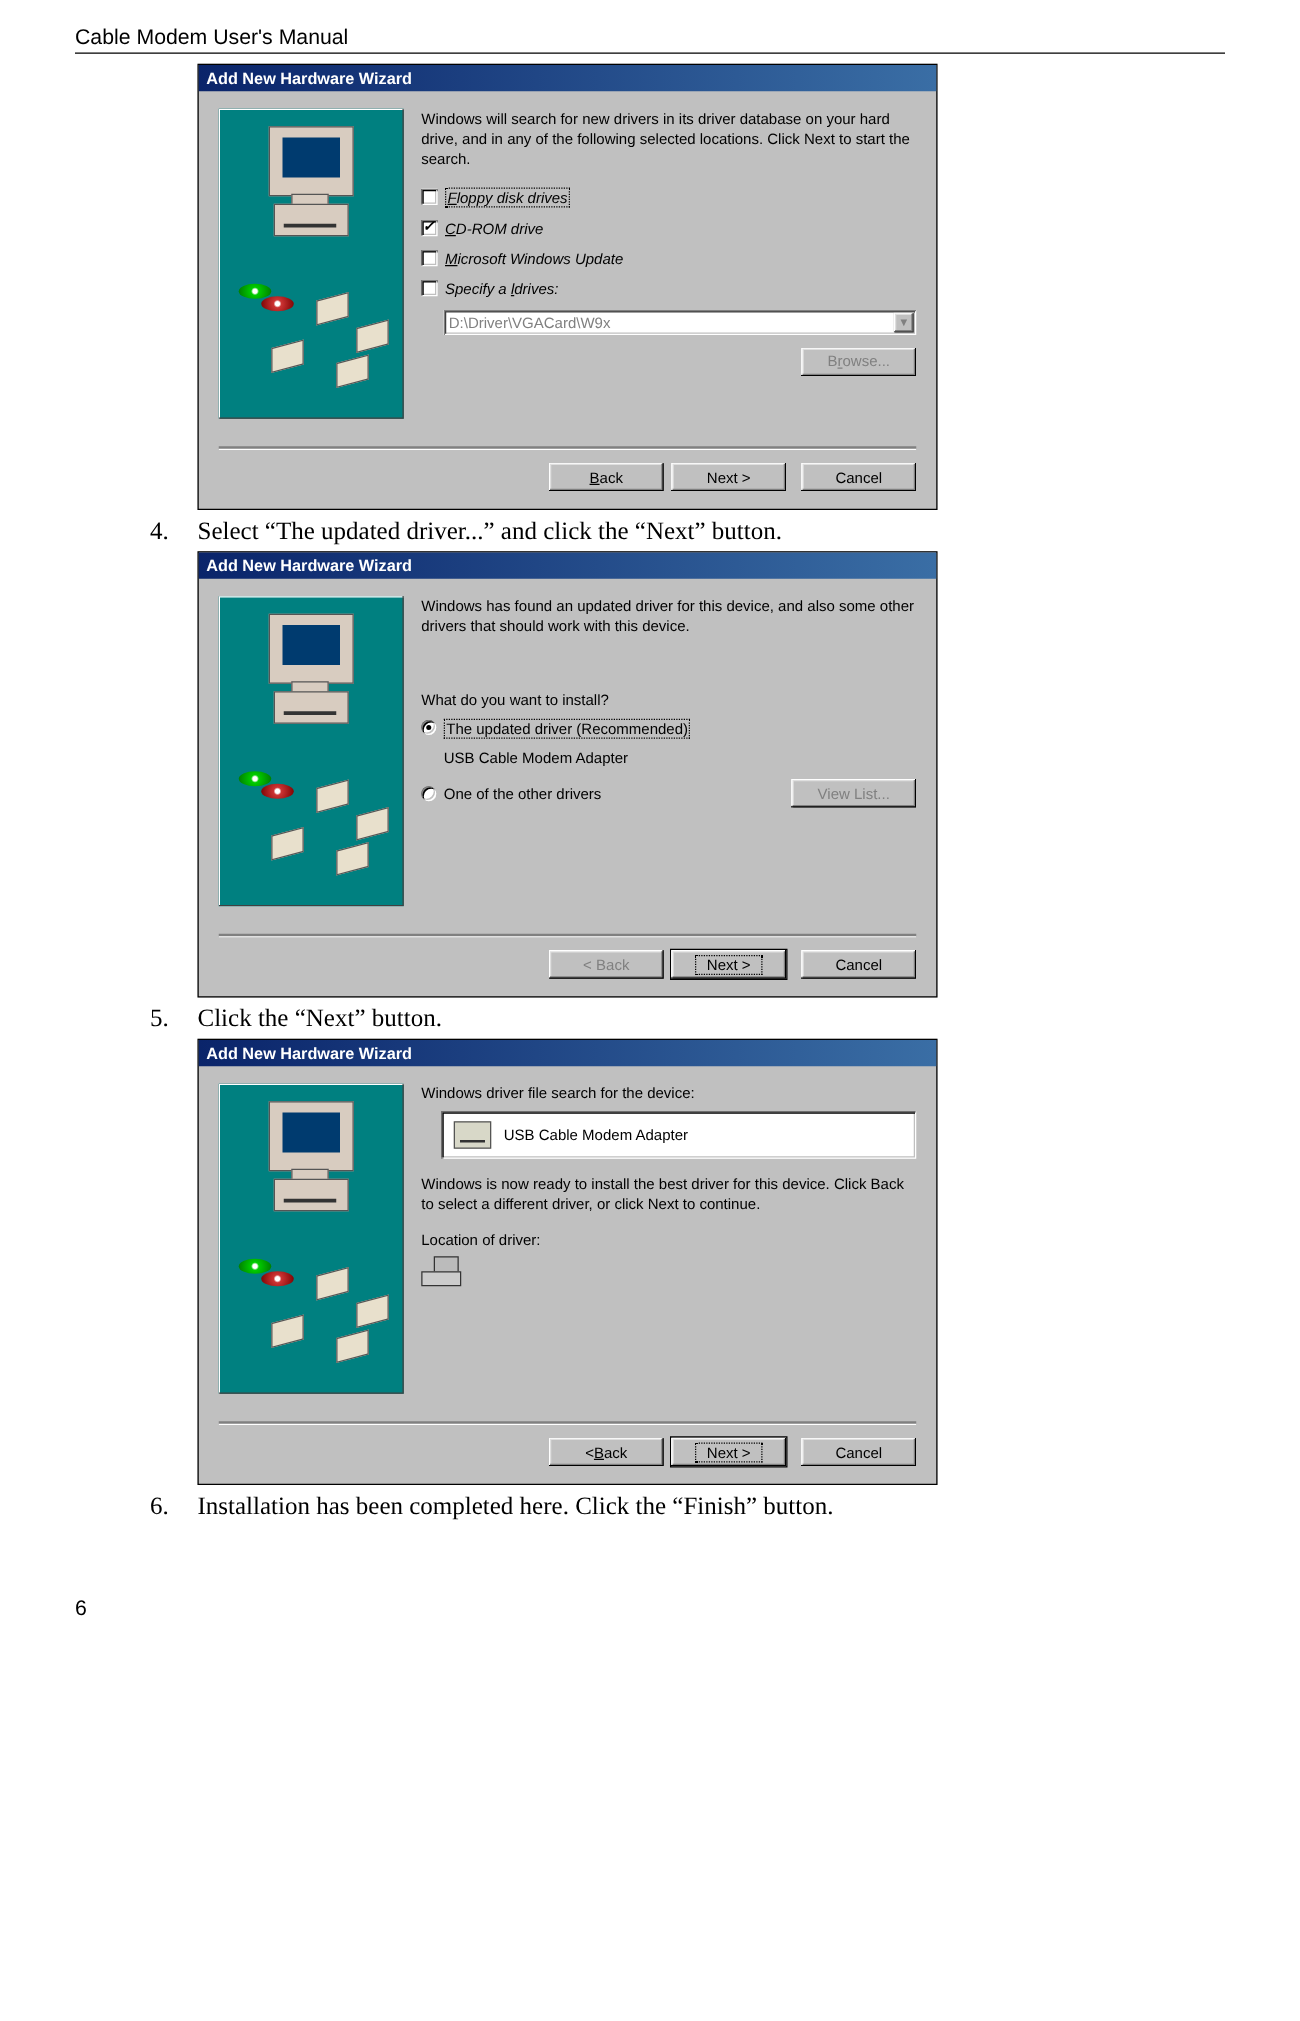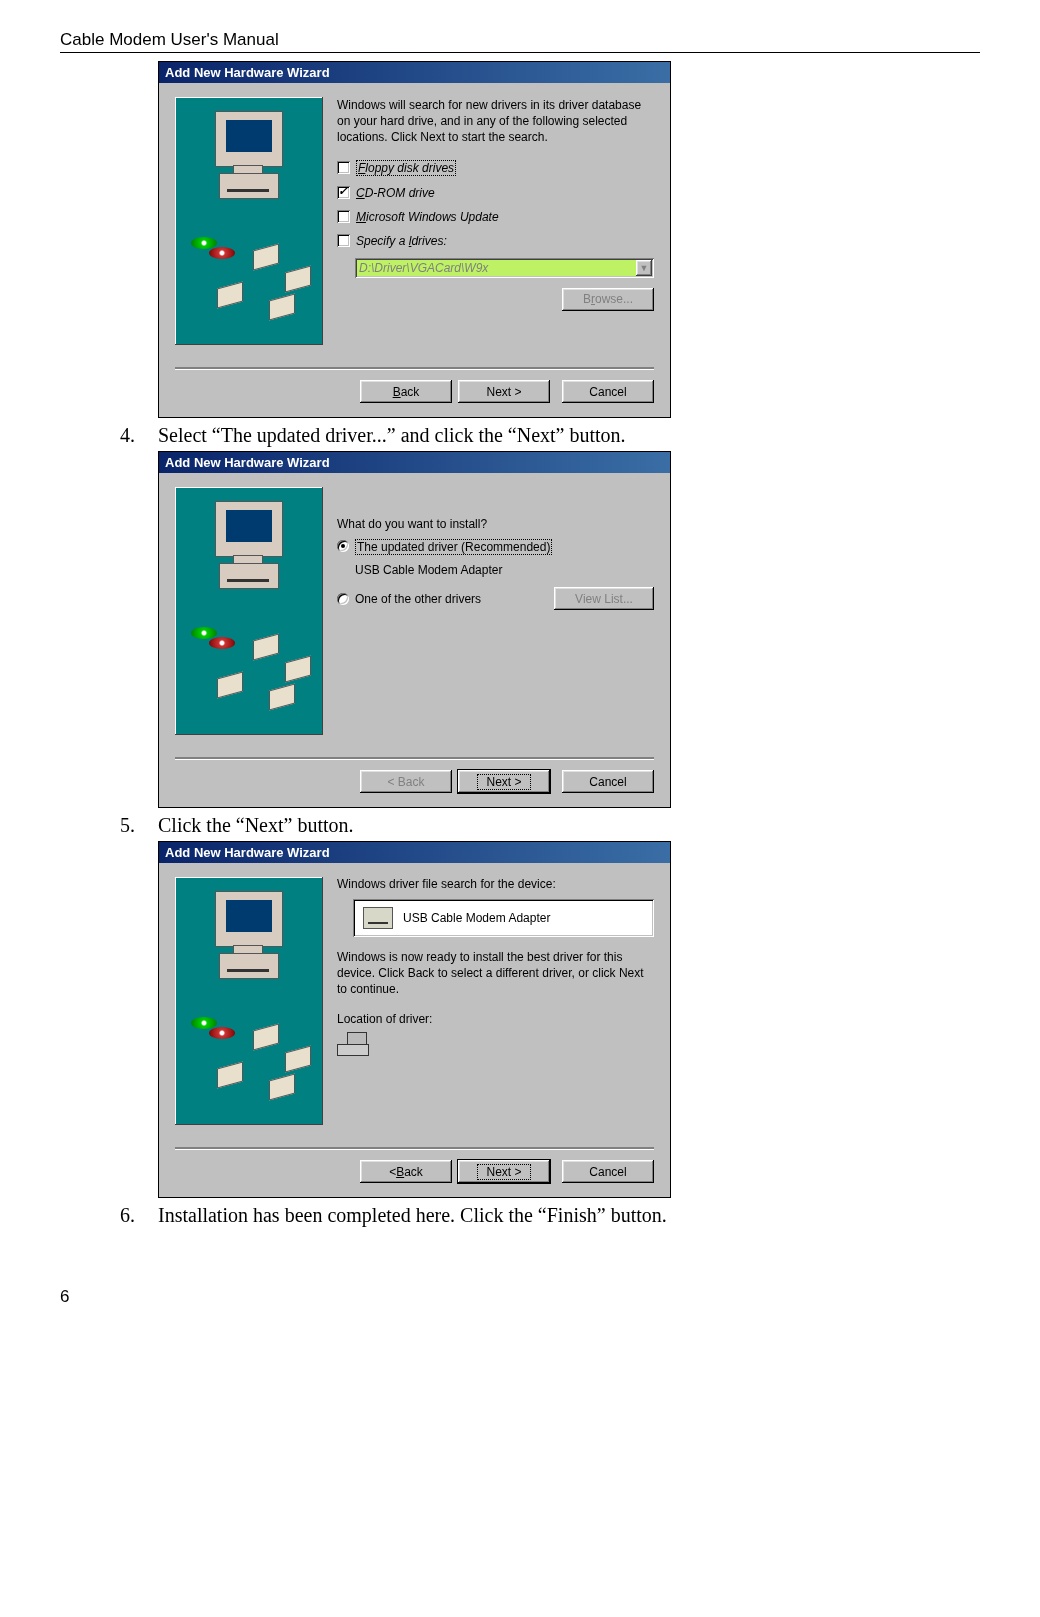--- a/index.html
+++ b/index.html
@@ -3,21 +3,21 @@
 <meta charset="utf-8">
 <style>
   body {
     margin: 0;
     background: #fff;
     font-family: "Times New Roman", serif;
     width: 1040px;
     color: #000;
   }
   .page {
-    padding: 30px 60px 40px 60px;
+    padding: 20px 60px 40px 60px;
   }
   .top-header {
     font-family: Verdana, Geneva, sans-serif;
     font-size: 17px;
     margin-bottom: 2px;
   }
   .rule {
     border: none;
     border-top: 1px solid #000;
     margin: 0 0 8px 0;
@@ -29,21 +29,21 @@
     display: flex;
     font-size: 20px;
     margin: 6px 0 4px 0;
   }
   .step-num {
     width: 38px;
     flex: 0 0 38px;
   }
   .step-text { flex: 1; }
   .wizard {
-    width: 513px;
+    width: 592px;
     margin-left: 38px;
     background: #c0c0c0;
     border: 1px solid #000;
     font-family: "MS Sans Serif", Arial, sans-serif;
     font-size: 12px;
     color: #000;
     box-sizing: border-box;
   }
   .titlebar {
     background: linear-gradient(to right, #0a246a, #3a6ea5);
@@ -95,24 +95,24 @@
     box-shadow: inset 1px 1px #808080, inset -1px -1px #fff, inset 2px 2px #000, inset -2px -2px #c0c0c0;
     margin-right:6px; position:relative; flex:0 0 13px;
   }
   .chk.checked::after{
     content:"✓"; position:absolute; left:1px; top:-2px; font-size:12px; color:#000; font-weight:bold;
   }
   .chk-label { }
   .chk-label .ul { text-decoration: underline; }
   .dotted-focus { border:1px dotted #000; padding:0 1px; display:inline-block; }
   .sunken-input {
-    background:#bef264;
+    background:#ffffff;
     box-shadow: inset 1px 1px #808080, inset -1px -1px #fff, inset 2px 2px #404040, inset -2px -2px #c0c0c0;
     height:20px; display:flex; align-items:center;
-    margin-left:18px; margin-top:4px;font-style:italic;
+    margin-left:18px; margin-top:4px;
   }
   .sunken-input .txt{flex:1; padding:0 4px; color:#808080;}
   .dd-arrow{
     width:16px; height:16px; margin:2px;
     background:#c0c0c0;
     box-shadow: inset -1px -1px #404040, inset 1px 1px #fff, inset -2px -2px #808080, inset 2px 2px #dfdfdf;
     display:flex; align-items:center; justify-content:center;
     color:#808080; font-size:9px;
   }
   .browse-row{display:flex; justify-content:flex-end; margin-top:10px;}
@@ -243,20 +243,21 @@
             <div class="mon-base"></div>
             <div class="mon-slot"></div>
           <div class="disc green"></div>
             <div class="disc red"></div>
           <div class="floppy fl1"></div>
             <div class="floppy fl2"></div>
             <div class="floppy fl3"></div>
             <div class="floppy fl4"></div>
         </div>
         <div class="right-panel">
+          <div class="desc">Windows has found an updated driver for this device, and also some other drivers that should work with this device.</div>
           <div style="height:30px"></div>
           <div>What do you want to install?</div>
 
           <div class="radio-row" style="margin-top:8px">
             <span class="radio sel"></span>
             <span class="dotted-focus"><span class="ul">T</span><span>he updated driver (Recommended)</span></span>
           </div>
           <div class="indent" style="margin:8px 0 10px 18px">USB Cable Modem Adapter</div>
 
           <div class="viewlist-row">

